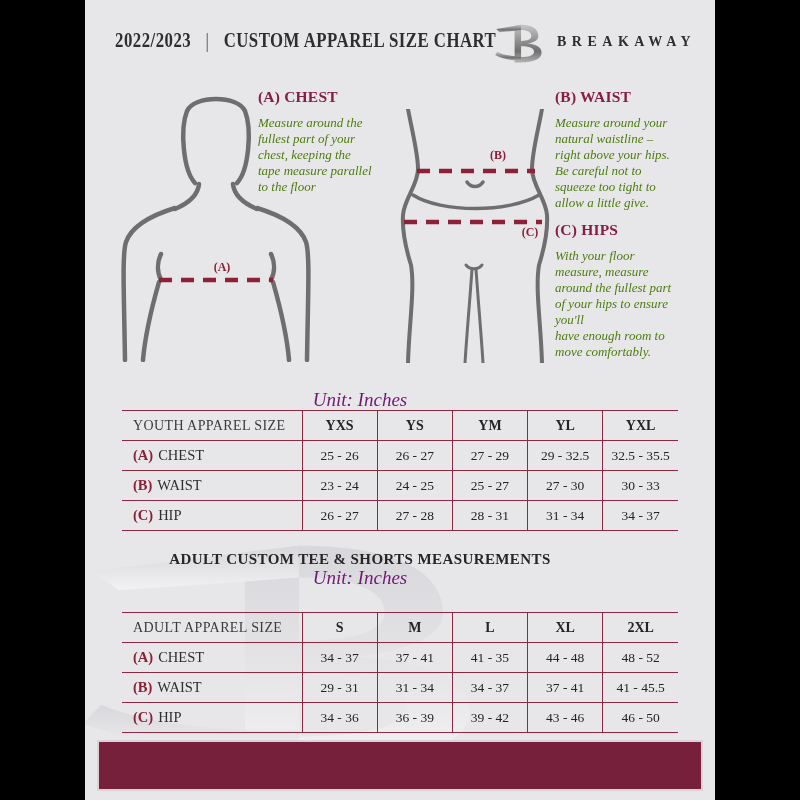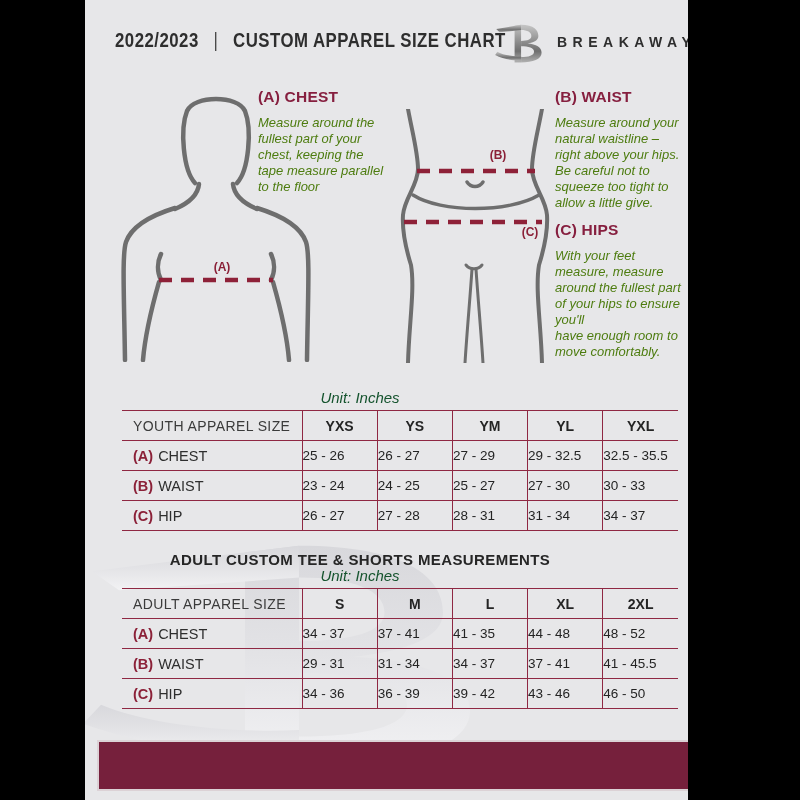--- a/index.html
+++ b/index.html
@@ -1,17 +1,17 @@
 <!DOCTYPE html>
 <html><head>
 <meta charset="utf-8">
 <style>
   html,body{margin:0;padding:0;background:#000;}
-  .stage{position:relative;width:688px;height:800px;background:#000;overflow:hidden;
-         font-family:Liberation Sans, sans-serif;}
+  .stage{position:relative;width:800px;height:800px;background:#000;overflow:hidden;
+         font-family:Liberation Serif, serif;}
   .doc{position:absolute;left:85px;top:0;width:630px;height:800px;background:#e7e7e9;overflow:hidden;}
 
   
   .hdr-title{position:absolute;left:30px;top:28px;white-space:nowrap;
              font-weight:700;font-size:21px;color:#2e2e2e;letter-spacing:.6px;
              transform:scaleX(.8);transform-origin:left center;}
   .hdr-title .pipe{font-weight:400;color:#4a4a4a;margin:0 12px;}
   .logo-sm{position:absolute;left:408px;top:16px;width:54px;height:52px;}
   .brand{position:absolute;left:472px;top:34px;font-size:14px;font-weight:700;
          letter-spacing:5.5px;color:#2e2e2e;}
@@ -33,37 +33,37 @@
   #guide-chest{left:173px;top:88px;width:140px;}
   #guide-waist{left:470px;top:88px;}
   #guide-hips{left:470px;top:221px;}
   .guide h3{margin:0 0 9px 0;font-size:15.5px;font-weight:700;color:#861f3f;letter-spacing:.2px;}
   .guide .line{font-size:13px;font-style:italic;color:#4d7c0f;line-height:16px;}
 
   
   .section-title{position:absolute;left:0;width:550px;text-align:center;
                  font-size:15px;font-weight:700;color:#262626;letter-spacing:.4px;}
   .section-unit{position:absolute;left:0;width:550px;text-align:center;
-                font-size:15px;font-style:italic;color:#14532d;}
+                font-size:19px;font-style:italic;color:#701a75;}
   #youth-title{top:373px;} #youth-unit{top:389px;}
   #adult-title{top:551px;} #adult-unit{top:567px;}
 
   
   .size-table{position:absolute;left:37px;width:556px;border-collapse:collapse;table-layout:fixed;
               border-bottom:1.5px solid #8f2843;background:transparent;}
-  #youth-table{top:410px;} #adult-table{top:588px;}
+  #youth-table{top:410px;} #adult-table{top:612px;}
   .size-table tr{border-top:1.5px solid #8f2843;}
   .size-table th + th, .size-table td + td{border-left:1.5px solid #8f2843;}
   .size-table th, .size-table td{height:29px;padding:0;vertical-align:middle;}
   .size-table th.label{text-align:left;padding-left:11px;font-size:14px;font-weight:400;
                        color:#3b3b3b;letter-spacing:.4px;margin-top:36px;}
   .size-table th.size{text-align:center;font-size:14px;font-weight:700;color:#242424;}
   .size-table td.rowlabel{text-align:left;padding-left:11px;font-size:14.5px;color:#2e2e2e;}
   .size-table td.rowlabel .pref{font-weight:700;color:#8b2138;margin-right:5px;}
-  .size-table td.val{text-align:left;font-size:13.5px;color:#242424;}
+  .size-table td.val{text-align:center;font-size:13.5px;color:#242424;}
 
   
   .footer-bar{position:absolute;left:12px;top:740px;width:606px;height:51px;
               background:#76203c;border:2px solid #dcd2d6;box-sizing:border-box;}
 </style>
 </head>
 <body>
 
 <div class="stage">
   <div class="doc">
@@ -150,21 +150,21 @@
       <div class="line">Measure around your</div>
       <div class="line">natural waistline –</div>
       <div class="line">right above your hips.</div>
       <div class="line">Be careful not to</div>
       <div class="line">squeeze too tight to</div>
       <div class="line">allow a little give.</div>
     </div>
 
     <div id="guide-hips" class="guide">
       <h3>(C) HIPS</h3>
-      <div class="line">With your feet</div>
+      <div class="line">With your floor</div>
       <div class="line">measure, measure</div>
       <div class="line">around the fullest part</div>
       <div class="line">of your hips to ensure</div>
       <div class="line">you'll</div>
       <div class="line">have enough room to</div>
       <div class="line">move comfortably.</div>
     </div>
 
     <div id="youth-unit" class="section-unit">Unit: Inches</div>
 

